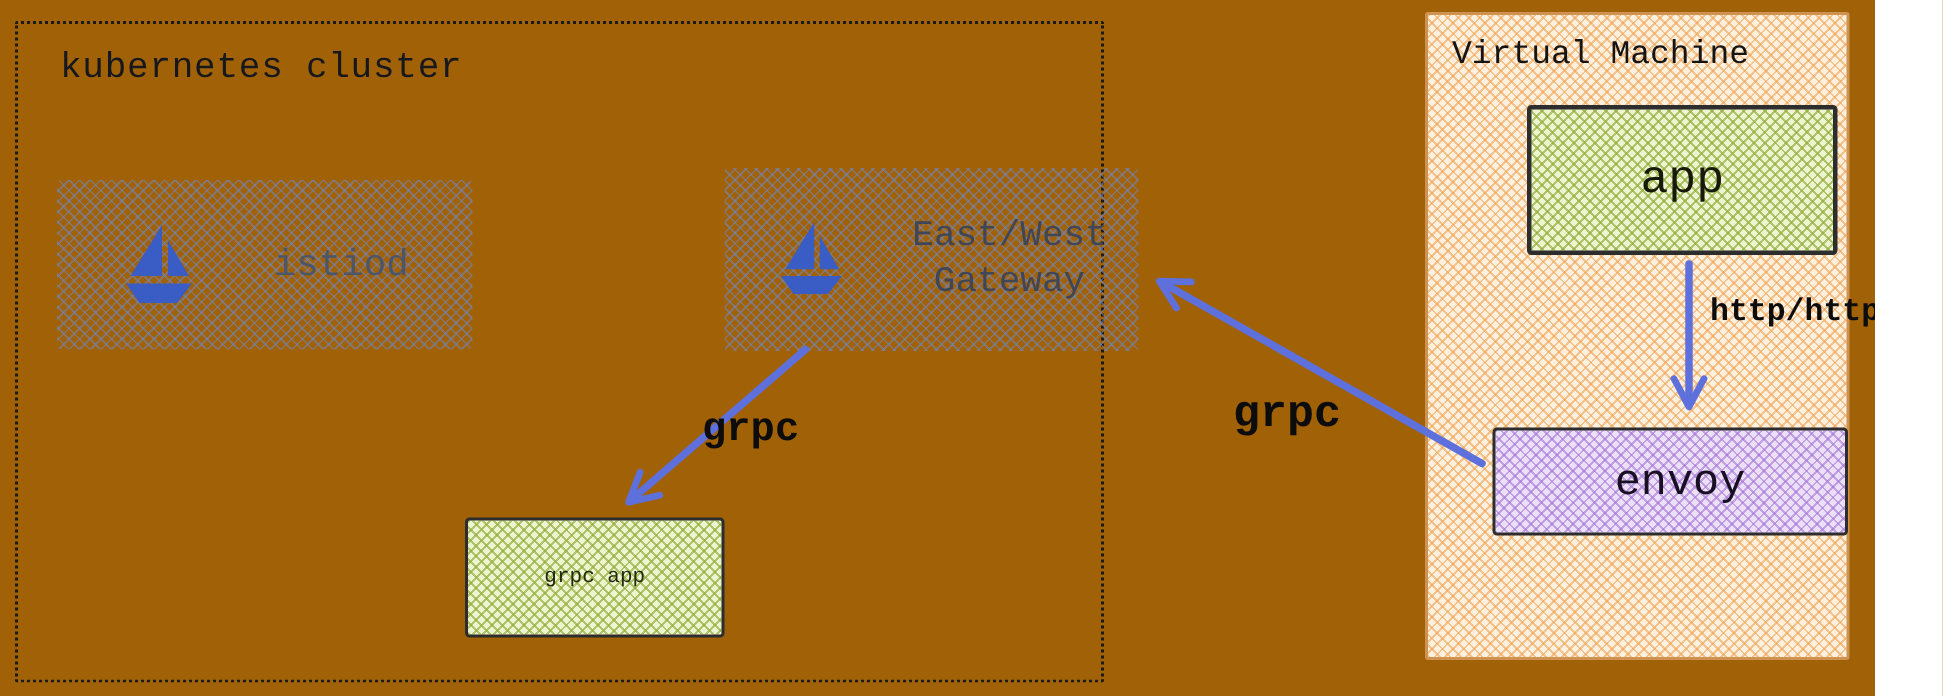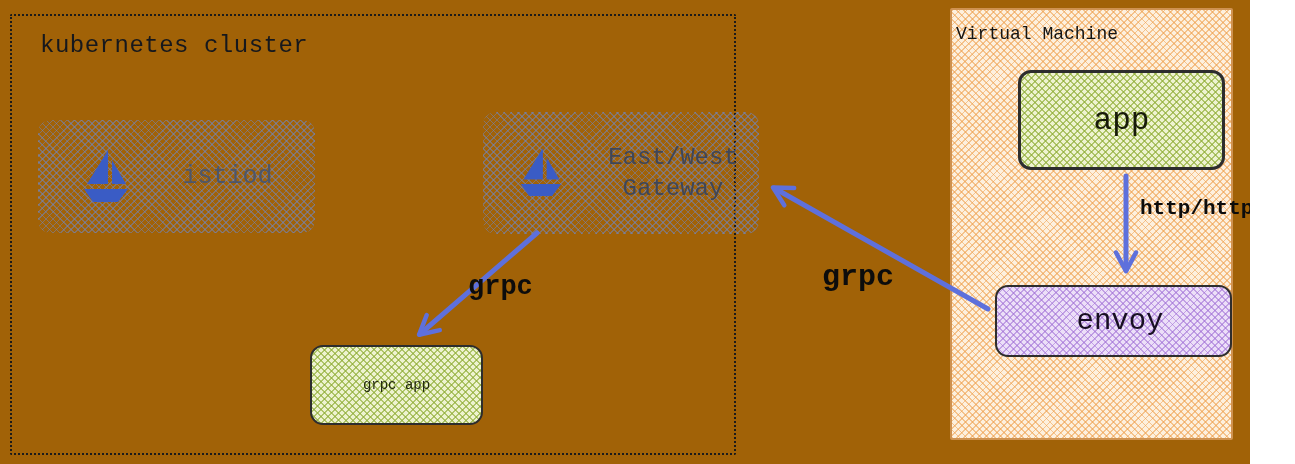--- a/index.html
+++ b/index.html
@@ -14,21 +14,21 @@
     border:2.5px dotted #1b1b1b;border-radius:2px;box-sizing:border-box;
   }
   .cluster-title{
     position:absolute;left:28px;top:16px;font-size:24px;color:#16181d;
     letter-spacing:.5px;white-space:nowrap;
   }
 
   
   .node{
     position:absolute;display:flex;align-items:center;justify-content:center;
-    box-sizing:border-box;border-radius:13px;
+    box-sizing:border-box;border-radius:3px;
   }
 
   
   .hatch-blue{
     background-image:
       repeating-linear-gradient(45deg, rgba(110,135,200,.50) 0px, rgba(110,135,200,.50) 1.2px, transparent 1.2px, transparent 5px),
       repeating-linear-gradient(135deg, rgba(110,135,200,.50) 0px, rgba(110,135,200,.50) 1.2px, transparent 1.2px, transparent 5px);
   }
   .hatch-green{
     background-color:#eef3d0;
@@ -50,21 +50,21 @@
   }
 
   
   .istiod{left:38px;top:120px;width:277px;height:113px;gap:50px;}
   .gateway{left:483px;top:112px;width:276px;height:122px;justify-content:flex-start;padding-left:34px;gap:40px;}
   .grpc-app{left:310px;top:345px;width:173px;height:80px;border:2.5px solid #2d2d2d;}
   .vm{
     position:absolute;left:950px;top:8px;width:283px;height:432px;
     border:2px solid #cf9250;border-radius:2px;box-sizing:border-box;
   }
-  .vm-title{position:absolute;left:4px;top:14px;font-size:18px;color:#141414;white-space:nowrap;}
+  .vm-title{position:absolute;left:16px;top:14px;font-size:22px;color:#141414;white-space:nowrap;}
   .app-node{left:1018px;top:70px;width:207px;height:100px;border:3px solid #2d2d2d;}
   .envoy-node{left:995px;top:285px;width:237px;height:72px;border:2.5px solid #2d2d2d;padding-left:13px;}
 
   
   .node-label{font-size:25px;color:#4c566a;}
   .gateway-label{font-size:24px;color:#3e4658;white-space:pre-line;line-height:1.3;text-align:center;flex:1;margin-right:18px;}
   .grpc-app-label{font-size:14px;color:#23290f;}
   .app-label{font-size:31px;color:#171a09;}
   .envoy-label{font-size:29px;color:#180f22;}
 

